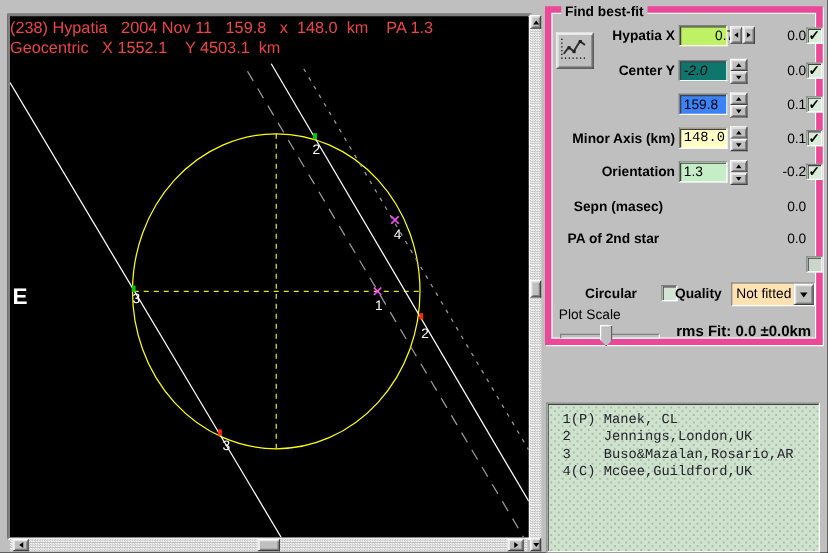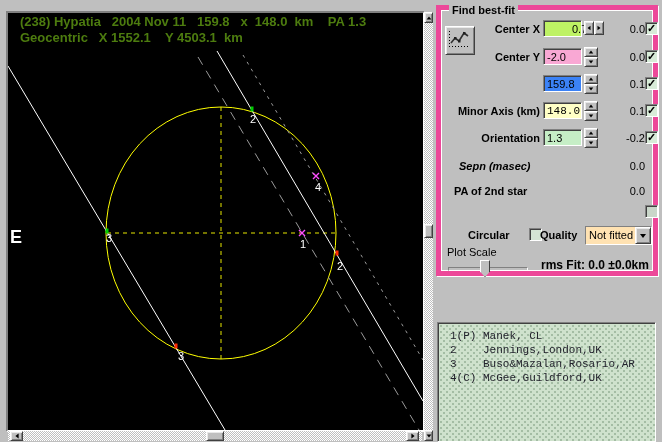--- a/index.html
+++ b/index.html
@@ -16,21 +16,21 @@
     border-color:#ffffff #404040 #404040 #ffffff;
     box-shadow: inset 1px 1px 0 #e8e8e8, inset -1px -1px 0 #808080;
   }
   
   #plot-frame {
     position:absolute; left:6px; top:11px; width:419px; height:421px;
     background:#000;
     border:2px solid;
     border-color:#808080 #ffffff #ffffff #808080;
   }
-  #plot-title { position:absolute; left:12px; top:1px; color:#4d7c0f; font-weight:bold;
+  #plot-title { position:absolute; left:0; top:1px; color:#ef4444; font-weight:normal;
     font-size:13px; line-height:16px; white-space:pre; }
   #east-label { position:absolute; left:2px; top:214px; color:#fff; font-weight:bold; font-size:18px; }
   #plot-svg { position:absolute; left:0; top:0; }
   
   .dither {
     background-color:#bfbfbf;
     background-image:conic-gradient(#ffffff 25%, #bfbfbf 0 50%, #ffffff 0 75%, #bfbfbf 0);
     background-size:2px 2px;
   }
   #vscroll { position:absolute; left:424px; top:12px; width:9px; height:429px; }
@@ -174,36 +174,36 @@
         <g fill="#202020">
           <rect x="8" y="10" width="2.5" height="2.5"></rect>
             <rect x="12" y="13" width="2.5" height="2.5"></rect>
           <rect x="17" y="5" width="2.5" height="2.5"></rect>
         </g>
       </svg>
     </div>
 
     <div id="fit-rows">
         <div class="fit-row" style="top: 10px;">
-          <span class="row-label">Center X</span>
+          <span class="row-label">Hypatia X</span>
           <div class="field" style="background: #bef264; padding-left: 28px;">0.7</div>
           <div class="spin-h">
             <div class="sb-btn raised" style="left: 0px;">
               <span class="tri tri-left" style="transform: scale(0.75);"></span>
             </div>
             <div class="sb-btn raised" style="left: 10px;">
               <span class="tri tri-right" style="transform: scale(0.75);"></span>
             </div>
           </div>
           <span class="step-val">0.0</span>
           <span class="cb on" style="left: 204px; top: 2px;"></span>
         </div>
         <div class="fit-row" style="top: 38px;">
           <span class="row-label">Center Y</span>
-          <div class="field" style="background: #f9a8d4;">-2.0</div>
+          <div class="field" style="background: #0f766e; font-style: italic;">-2.0</div>
           <div class="spin-v">
             <div class="sb-btn raised" style="top: 0px;">
               <span class="tri tri-up" style="transform: scale(0.75);"></span>
             </div>
             <div class="sb-btn raised" style="top: 10px;">
               <span class="tri tri-down" style="transform: scale(0.75);"></span>
             </div>
           </div>
           <span class="step-val">0.0</span>
           <span class="cb on" style="left: 204px; top: 2px;"></span>
@@ -244,21 +244,21 @@
             </div>
             <div class="sb-btn raised" style="top: 10px;">
               <span class="tri tri-down" style="transform: scale(0.75);"></span>
             </div>
           </div>
           <span class="step-val">-0.2</span>
           <span class="cb on" style="left: 204px; top: 2px;"></span>
         </div>
       </div>
     <div id="static-rows">
-        <div class="static-label" style="left: 18px; top: 150px; font-style: italic;">Sepn (masec)</div>
+        <div class="static-label" style="left: 18px; top: 150px;">Sepn (masec)</div>
         <div class="static-val" style="top: 150px;">0.0</div>
         <div class="static-label" style="left: 13px; top: 175px;">PA of 2nd star</div>
         <div class="static-val" style="top: 175px;">0.0</div>
       </div>
 
     <span class="cb off" style="left:204px;top:195px;"></span>
 
     <div class="static-label" style="left:27px;top:219px;">Circular</div>
     <span class="cb off" style="left:88px;top:218px;background:#d4e4d4;"></span>
     <div class="static-label" style="left:99px;top:219px;">Quality</div>

